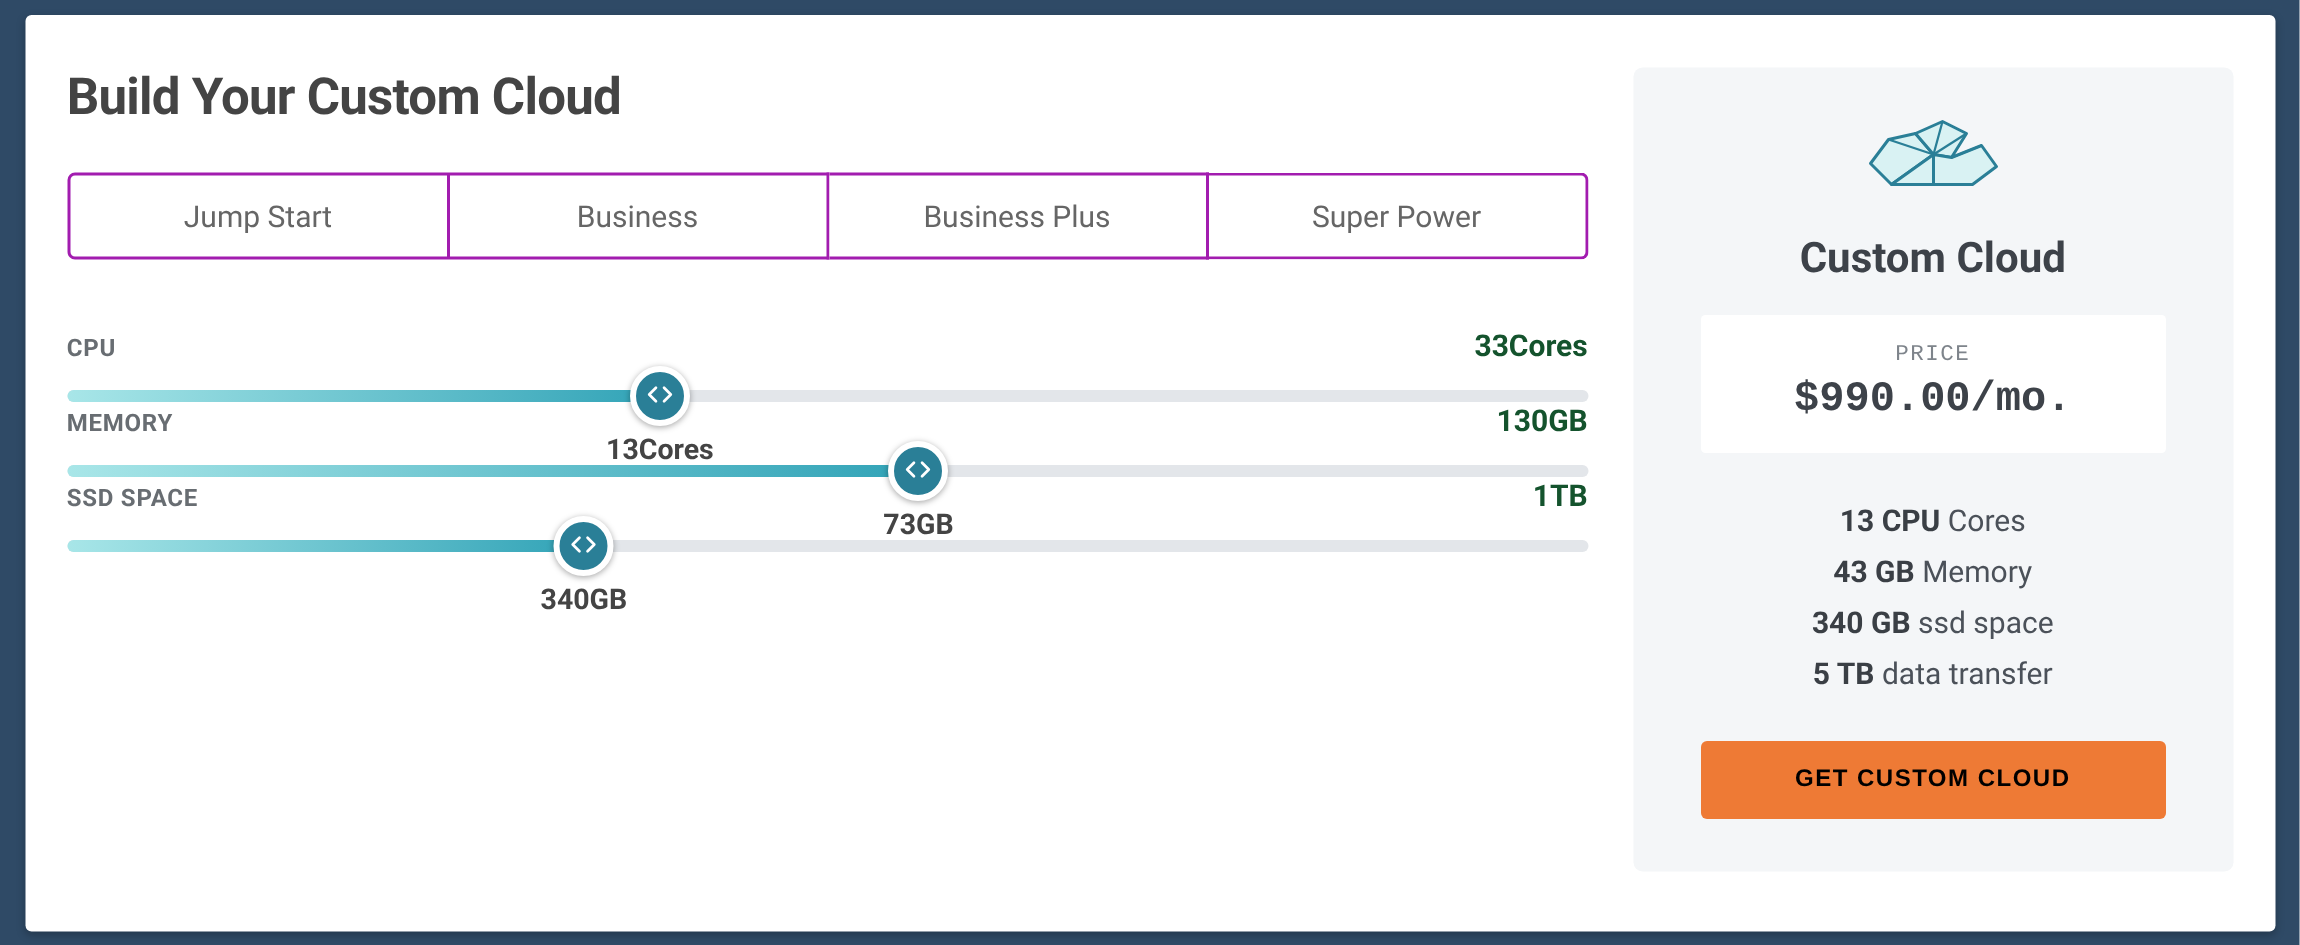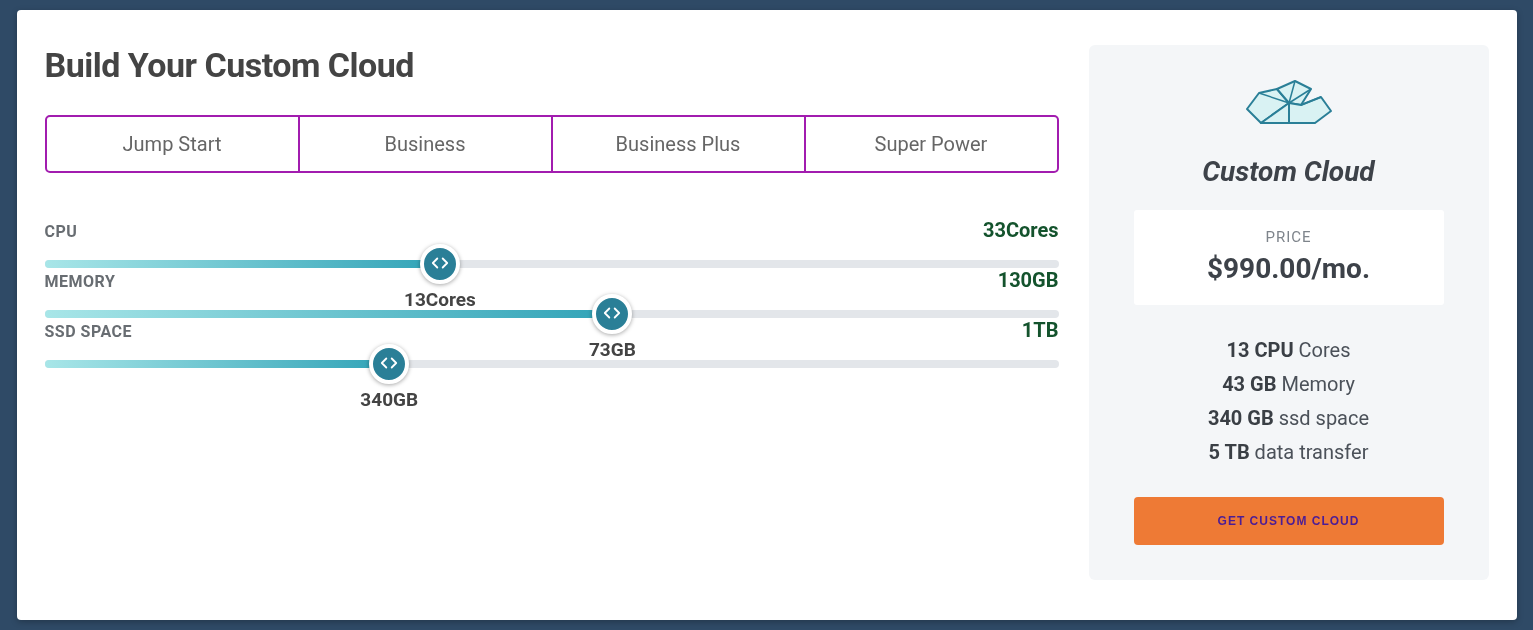--- a/index.html
+++ b/index.html
@@ -115,29 +115,29 @@
     display: flex;
     flex-direction: column;
     align-items: center;
   }
   .cloud-icon { margin-bottom: 22px; }
   .summary-title {
     font-size: 28px;
     font-weight: 700;
     color: #3d4249;
     margin-bottom: 22px;
-    font-style: italic;
   }
   .price-box {
     background: #fff;
     width: 100%;
     text-align: center;
     padding: 18px 10px 20px 10px;
     border-radius: 3px;
     margin-bottom: 28px;
+    font-family: Liberation Mono, monospace;
   }
   .price-label {
     font-size: 15px;
     letter-spacing: 1px;
     color: #7e848b;
     margin-bottom: 6px;
   }
   .price-value {
     font-size: 28px;
     font-weight: 700;
@@ -146,24 +146,24 @@
   .spec-list { text-align: center; margin-bottom: 28px; }
   .spec-line {
     font-size: 20px;
     color: #4b5159;
     line-height: 1.7;
   }
   .spec-line strong { font-weight: 700; color: #3a3f45; }
   .cta {
     width: 100%;
     background: #ee7a35;
-    color: #4c1d95;
+    color: #000000;
     border: none;
     border-radius: 4px;
-    font-size: 12px;
+    font-size: 16px;
     font-weight: 700;
     letter-spacing: 1px;
     padding: 17px 0;
     cursor: pointer;
   }
 </style>
 </head>
 <body>
 
 <div class="card">

